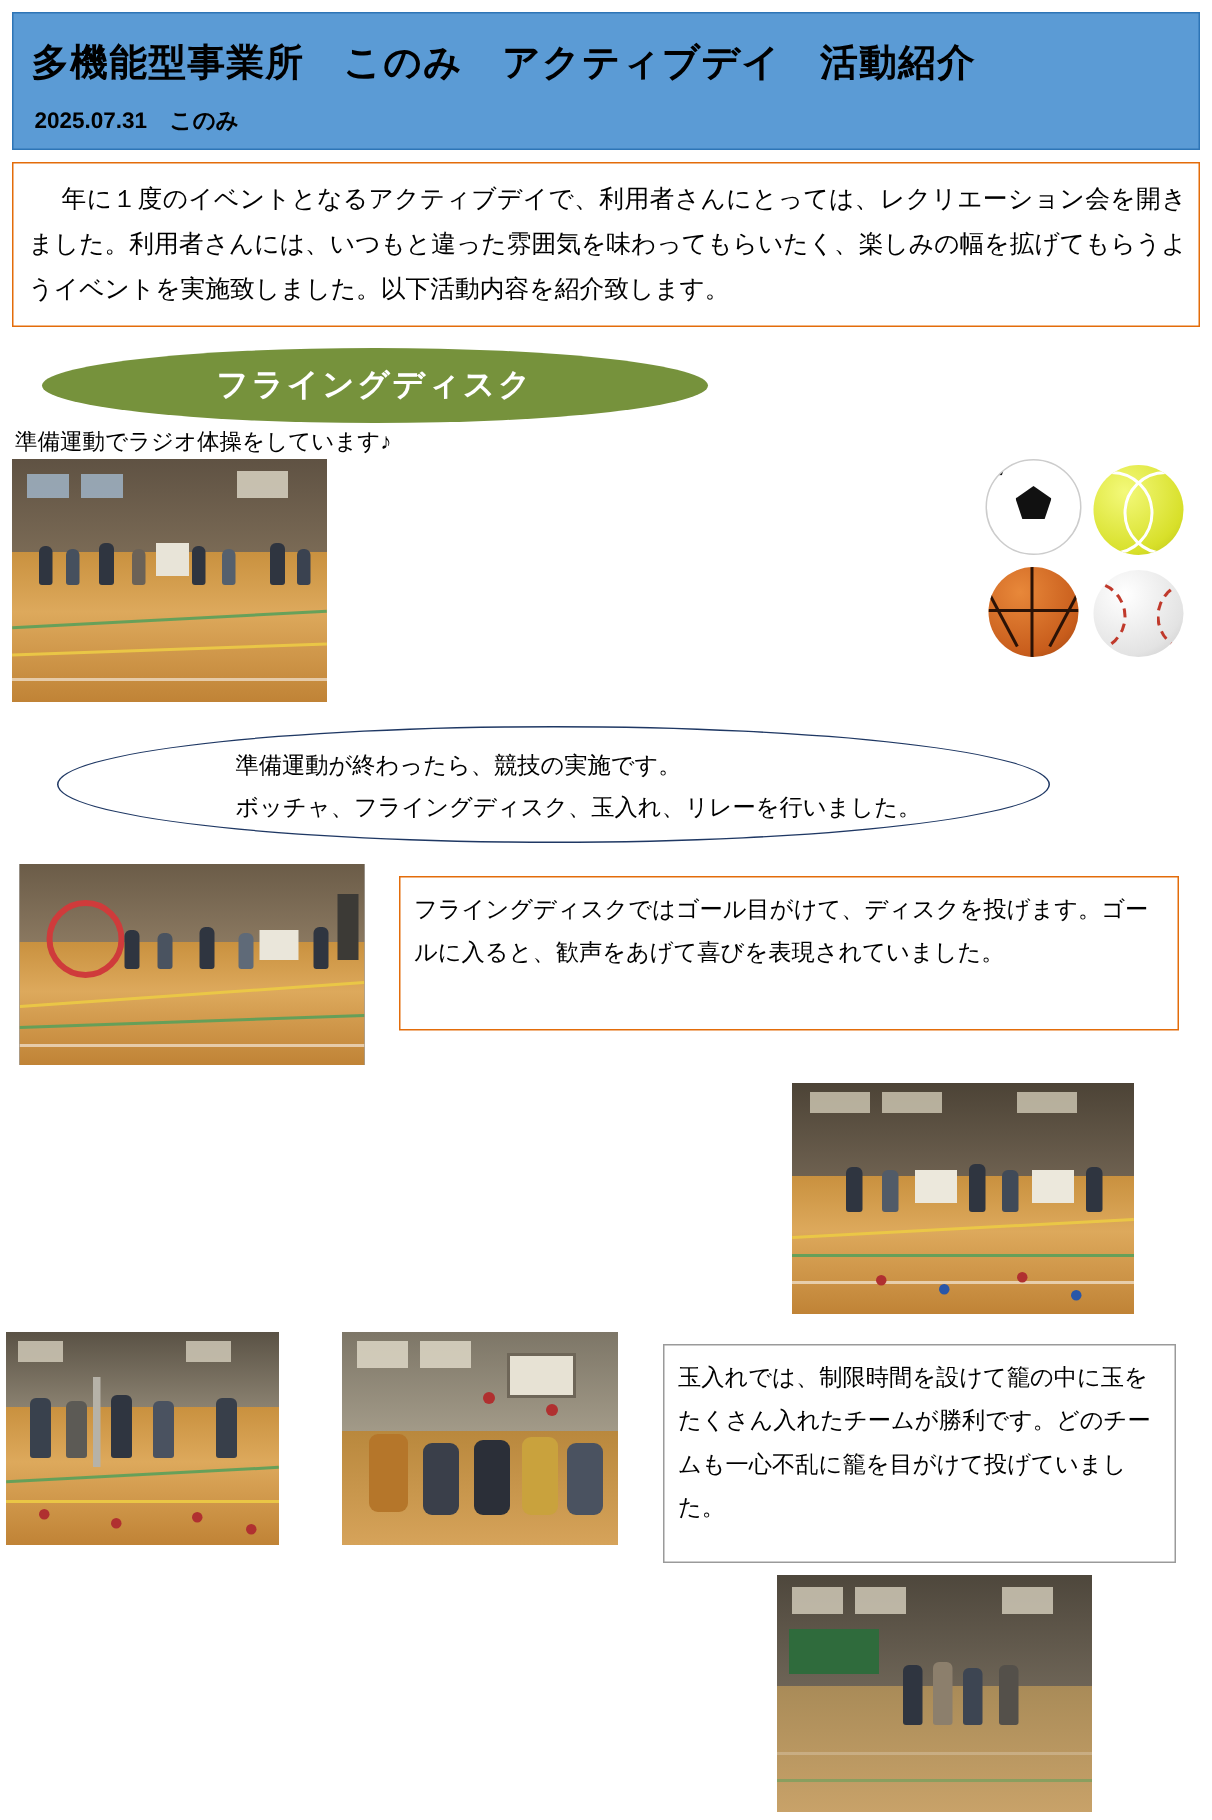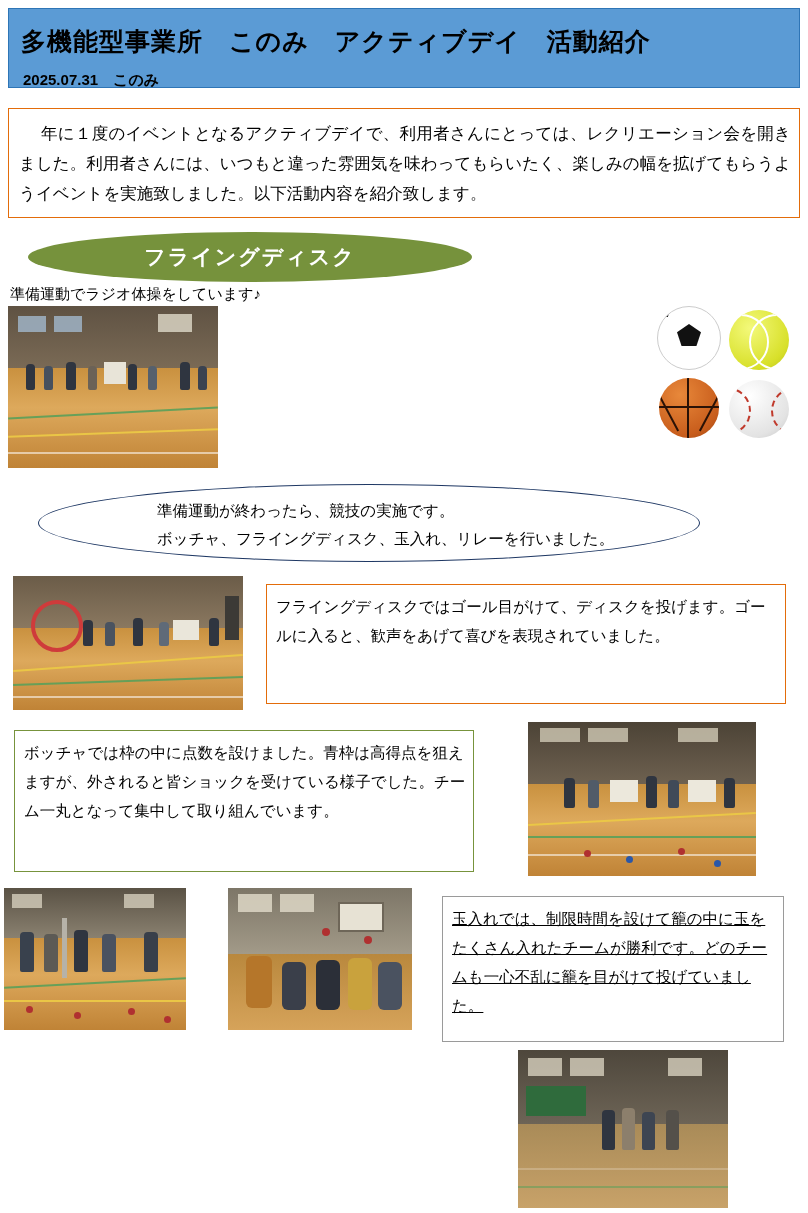--- a/index.html
+++ b/index.html
@@ -21,21 +21,21 @@
     width: 808px;
     height: 1213px;
   }
 
   
   .header {
     position: absolute;
     left: 8px;
     top: 8px;
     width: 792px;
-    height: 80px;
+    height: 92px;
     background: #5b9bd5;
     border: 1px solid #2e75b6;
     box-sizing: border-box;
   }
   .header-title {
     position: absolute;
     left: 12px;
     top: 16px;
     font-size: 25px;
     font-weight: bold;
@@ -353,27 +353,24 @@
     <div class="line" style="left:0; top:120px; width:230px;"></div>
     <div class="person" style="left:70px; top:44px; width:10px; height:26px;"></div>
     <div class="person" style="left:92px; top:46px; width:10px; height:24px; background:#4a5360;"></div>
     <div class="person" style="left:120px; top:42px; width:10px; height:28px;"></div>
     <div class="person" style="left:146px; top:46px; width:10px; height:24px; background:#5f6a78;"></div>
     <div class="person" style="left:196px; top:42px; width:10px; height:28px;"></div>
     <div style="position:absolute; left:160px; top:44px; width:26px; height:20px; background:#eae6da;"></div>
     <div style="position:absolute; left:212px; top:20px; width:14px; height:44px; background:#3c3a36;"></div>
   </div>
 
-  <div class="tbox orange" style="left:266px; top:584px; width:520px; height:120px;">
+  <div class="tbox orange" style="left:266px; top:584px; width:520px; height:103px;">
     <div class="tb-text" style="width:500px;">フライングディスクではゴール目がけて、ディスクを投げます。ゴールに入ると、歓声をあげて喜びを表現されていました。</div>
   </div>
 
-  <div class="tbox green" style="left:14px; top:730px; width:460px; height:142px;">
-    <div class="tb-text" style="width:442px;">ボッチャでは枠の中に点数を設けました。青枠は高得点を狙えますが、外されると皆ショックを受けている様子でした。チーム一丸となって集中して取り組んでいます。</div>
-  </div>
 
   <div class="photo" style="left:528px; top:722px; width:228px; height:154px;">
     <div class="wall" style="height:62px; background:linear-gradient(#4c4336,#6e6150);"></div>
     <div class="floor" style="height:92px;"></div>
     <div class="win" style="left:12px; top:6px; width:40px; height:14px; background:#c9c2ae;"></div>
     <div class="win" style="left:60px; top:6px; width:40px; height:14px; background:#c9c2ae;"></div>
     <div class="win" style="left:150px; top:6px; width:40px; height:14px; background:#c9c2ae;"></div>
     <div class="line yellow" style="left:0; top:96px; width:228px; transform:rotate(-3deg);"></div>
     <div class="line green" style="left:0; top:114px; width:228px;"></div>
     <div class="line" style="left:0; top:132px; width:228px;"></div>
@@ -418,21 +415,21 @@
     <div class="person" style="left:18px; top:68px; width:26px; height:52px; background:#b5762a; border-radius:6px;"></div>
     <div class="person" style="left:54px; top:74px; width:24px; height:48px; background:#3a3f4a; border-radius:6px;"></div>
     <div class="person" style="left:88px; top:72px; width:24px; height:50px; background:#2b2f38; border-radius:6px;"></div>
     <div class="person" style="left:120px; top:70px; width:24px; height:52px; background:#c9a23d; border-radius:6px;"></div>
     <div class="person" style="left:150px; top:74px; width:24px; height:48px; background:#4a5260; border-radius:6px;"></div>
     <div class="ball" style="left:94px; top:40px; width:8px; height:8px;"></div>
     <div class="ball" style="left:136px; top:48px; width:8px; height:8px;"></div>
   </div>
 
   <div class="tbox grey" style="left:442px; top:896px; width:342px; height:146px;">
-    <div class="tb-text" style="width:326px;text-decoration:underline;">玉入れでは、制限時間を設けて籠の中に玉をたくさん入れたチームが勝利です。どのチームも一心不乱に籠を目がけて投げていました。</div>
+    <div class="tb-text" style="width:326px;">玉入れでは、制限時間を設けて籠の中に玉をたくさん入れたチームが勝利です。どのチームも一心不乱に籠を目がけて投げていました。</div>
   </div>
 
 
   <div class="photo" style="left:518px; top:1050px; width:210px; height:158px;">
     <div class="wall" style="height:74px; background:linear-gradient(#4e473c,#6d6456);"></div>
     <div class="floor" style="height:84px; background:linear-gradient(#a98b58,#c8a269);"></div>
     <div class="win" style="left:10px; top:8px; width:34px; height:18px; background:#cfc8b6;"></div>
     <div class="win" style="left:52px; top:8px; width:34px; height:18px; background:#cfc8b6;"></div>
     <div class="win" style="left:150px; top:8px; width:34px; height:18px; background:#cfc8b6;"></div>
     <div style="position:absolute; left:8px; top:36px; width:60px; height:30px; background:#2f6b3c;"></div>

